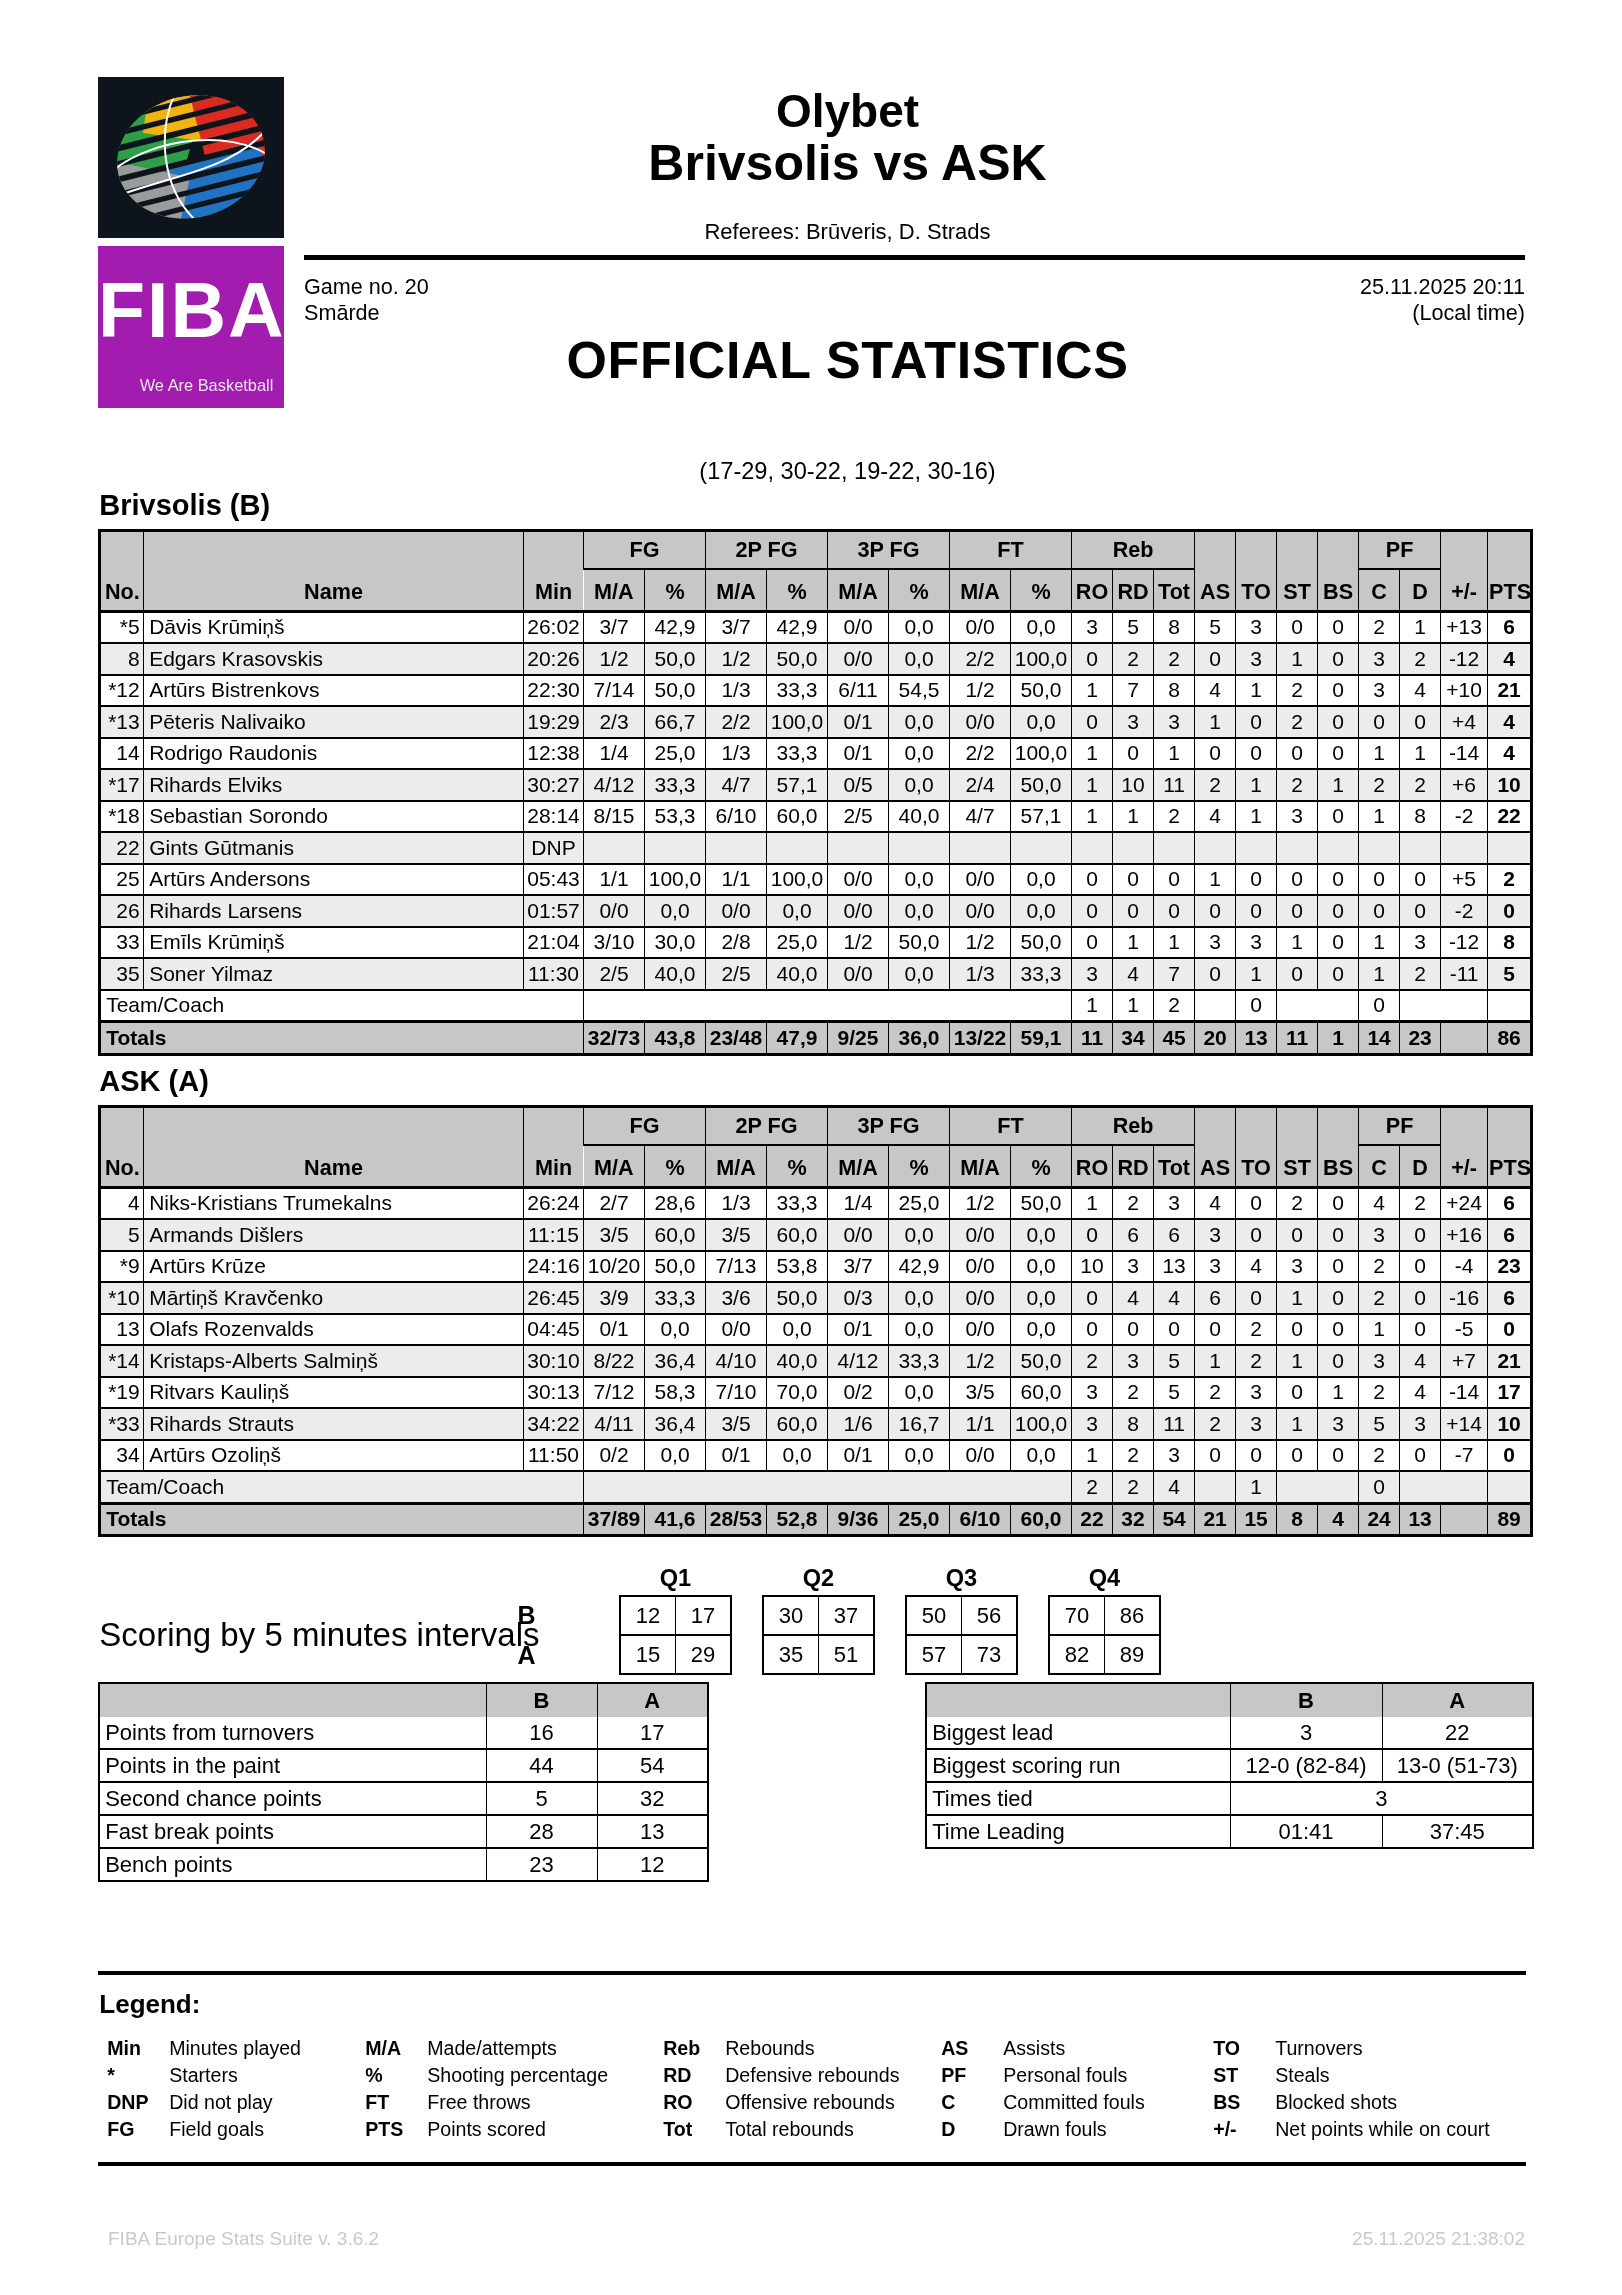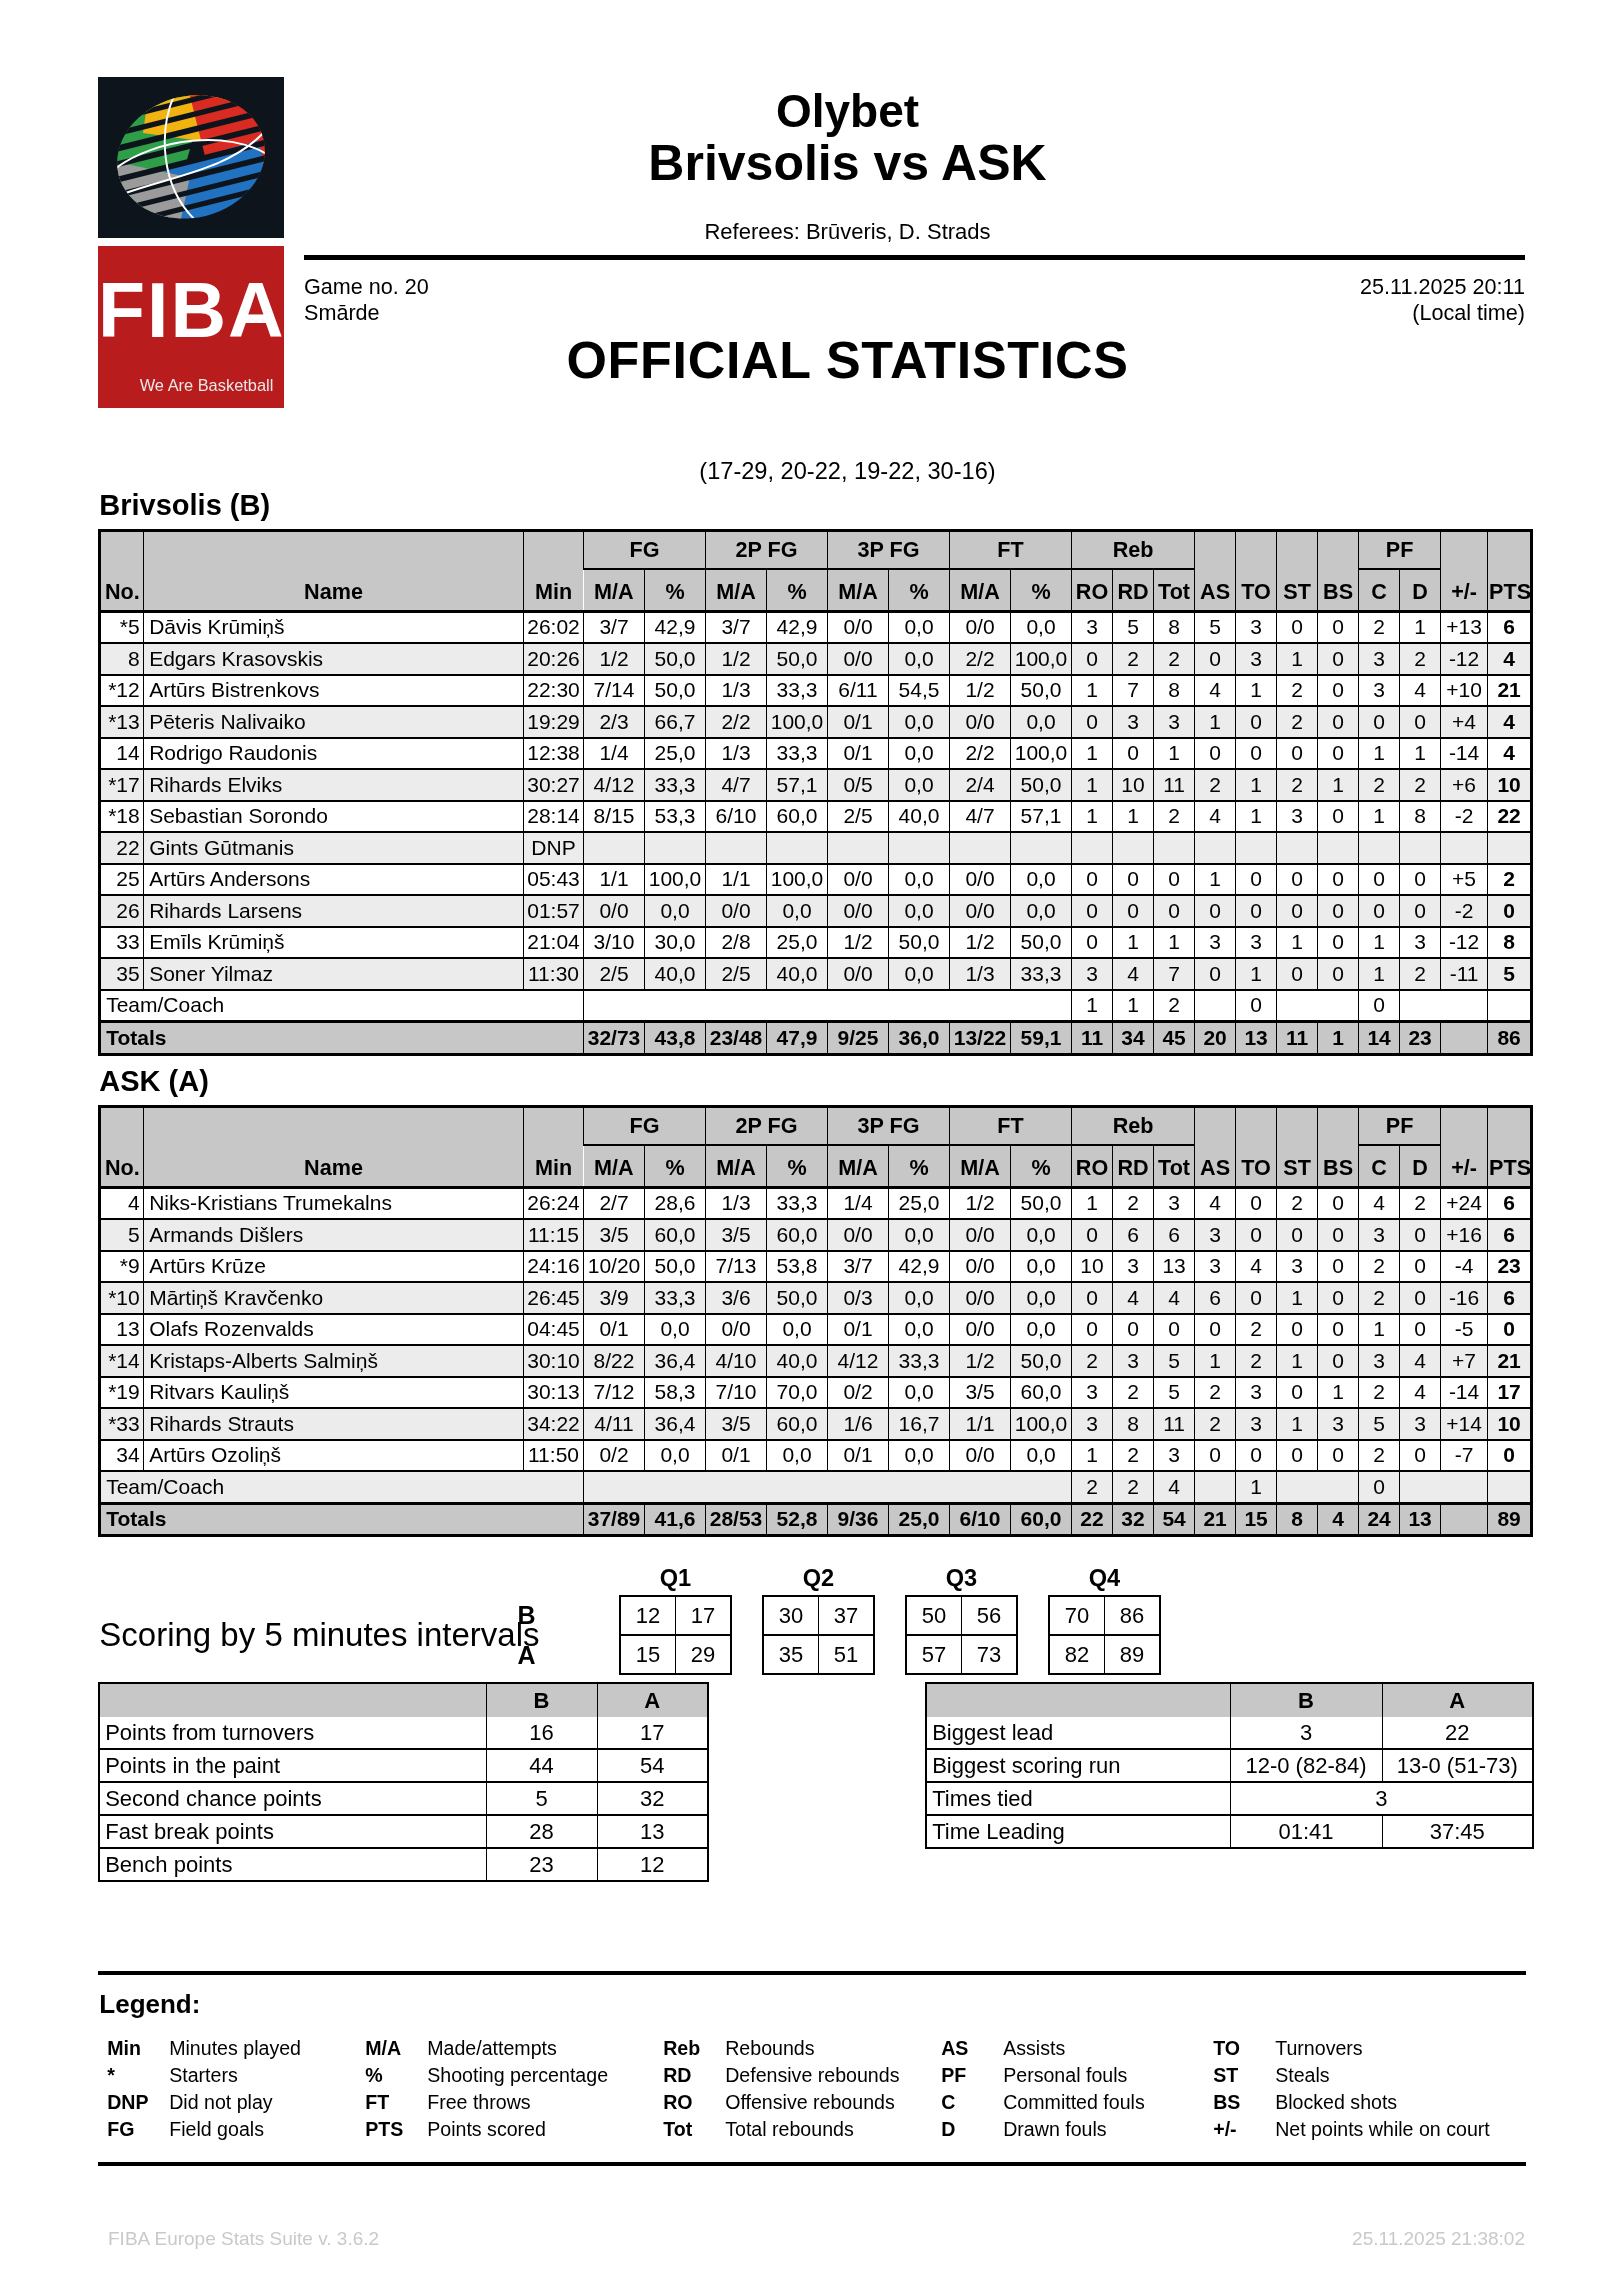--- a/index.html
+++ b/index.html
@@ -5,21 +5,21 @@
   html,body{margin:0;padding:0;}
   body{
     width:1622px;height:2295px;background:#ffffff;color:#000;
     font-family:"Liberation Sans", sans-serif;position:relative;
   }
   .page{position:absolute;inset:0;overflow:hidden;}
 
   
   .logo{position:absolute;left:98px;top:77px;width:186px;}
   .logo-ball{height:161px;background:#0d141c;display:flex;align-items:center;justify-content:center;margin-bottom:7.9px;}
-  .logo-word{height:162px;background:#b91c1c;color:#fff;text-align:center;}
+  .logo-word{height:162px;background:#a21caf;color:#fff;text-align:center;}
   .fiba-text{font-size:77px;font-weight:bold;letter-spacing:2px;padding-top:26px;line-height:1;}
   .fiba-tag{font-size:16.4px;margin-top:27.5px;color:#e9e9e9;padding-left:31px;}
 
   
   .head-center{position:absolute;left:170px;right:97px;text-align:center;}
   .competition{top:84px;font-size:46px;font-weight:bold;}
   .match-title{top:134px;font-size:50px;font-weight:bold;}
   .referees{top:219px;font-size:22px;}
   .rule{position:absolute;left:304px;right:97px;top:255px;height:5.2px;background:#000;}
   .ginfo{position:absolute;font-size:21.6px;}
@@ -145,21 +145,21 @@
 
   <div class="head-center competition">Olybet</div>
   <div class="head-center match-title">Brivsolis vs ASK</div>
   <div class="head-center referees">Referees: Brūveris, D. Strads</div>
   <div class="rule"></div>
   <div class="ginfo g-no">Game no. 20</div>
   <div class="ginfo g-venue">Smārde</div>
   <div class="ginfo g-date">25.11.2025 20:11</div>
   <div class="ginfo g-local">(Local time)</div>
   <div class="head-center doc-title">OFFICIAL STATISTICS</div>
-  <div class="head-center q-line">(17-29, 20-22, 19-22, 30-16)</div>
+  <div class="head-center q-line">(17-29, 30-22, 19-22, 30-16)</div>
 
   <div class="team-block team-a-block">
     <div class="team-name">Brivsolis (B)</div>
     <table class="stats">
       <colgroup>
         <col style="width:44px">
           <col style="width:380px">
           <col style="width:60px">
         <col style="width:61px">
           <col style="width:61px">

